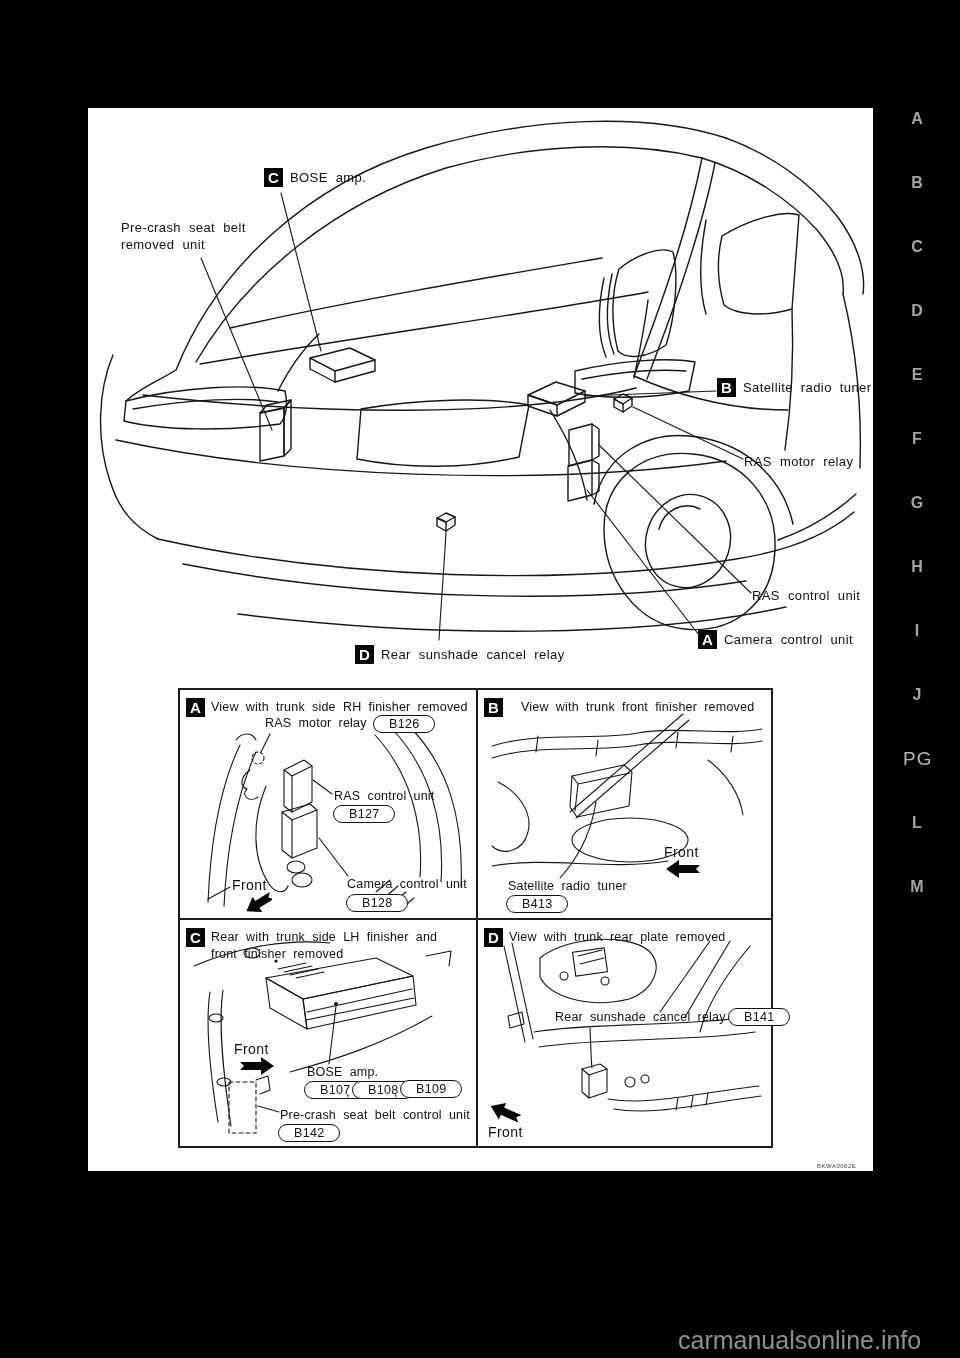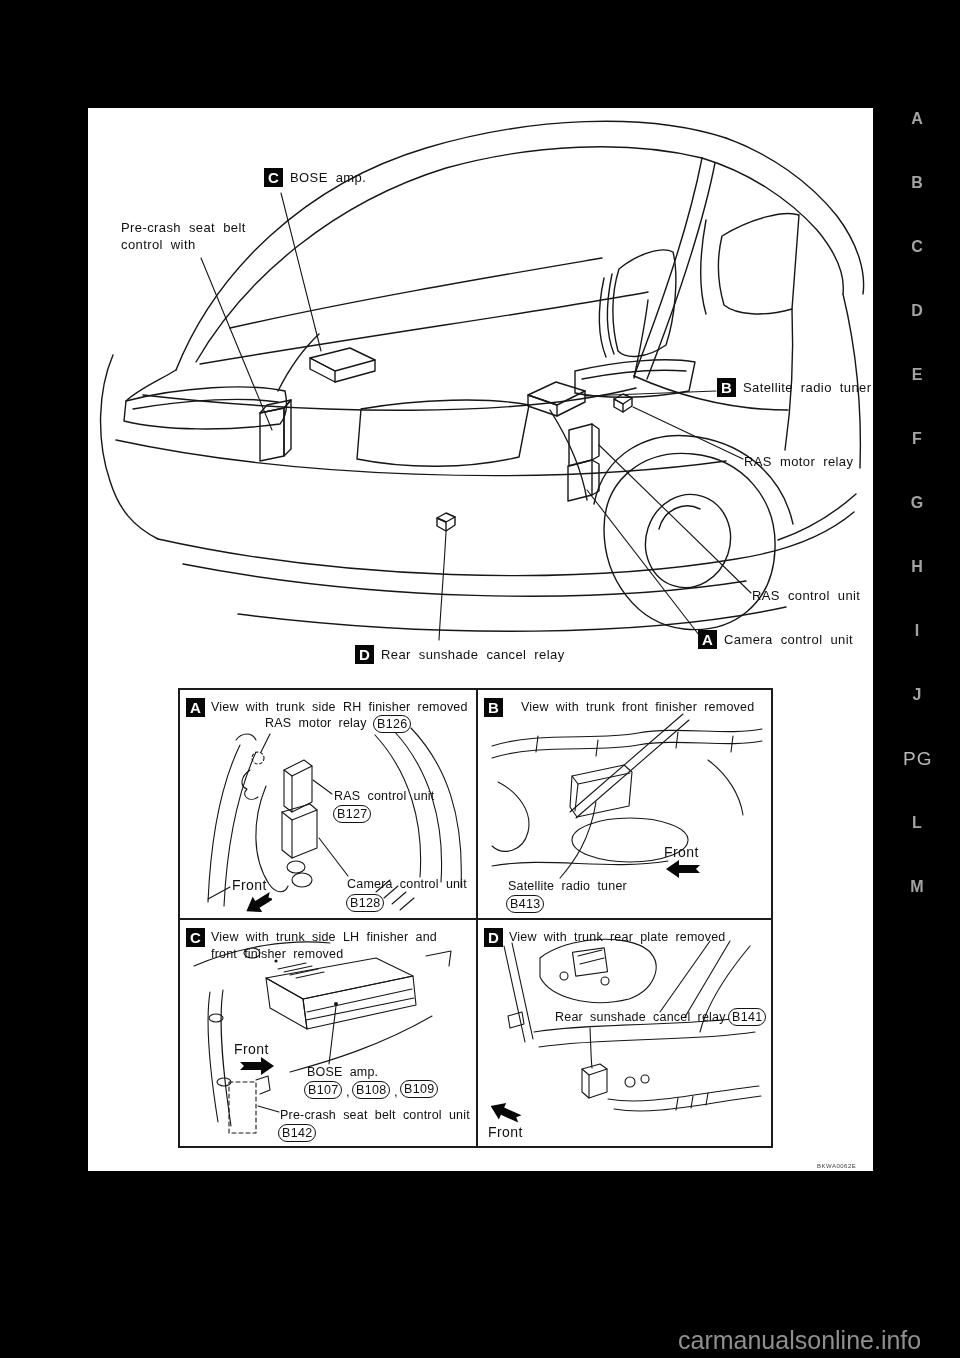--- a/index.html
+++ b/index.html
@@ -7,21 +7,21 @@
           font-family:"Liberation Sans","DejaVu Sans",sans-serif;}
   .page{position:absolute;left:88px;top:108px;width:785px;height:1063px;background:#fff;}
   .abs{position:absolute;}
   svg{display:block;}
   .lineart{stroke:#161616;fill:none;stroke-width:1.4;stroke-linecap:round;stroke-linejoin:round;}
   .thin{stroke-width:1.1;}
   .lbl{position:absolute;font-size:13px;color:#101010;letter-spacing:.4px;word-spacing:4px;white-space:nowrap;}
   .badge{position:absolute;width:19px;height:19px;background:#070707;color:#fff;font-weight:bold;
          font-size:15px;line-height:19px;text-align:center;}
   .conn{position:absolute;height:16px;border:1.6px solid #131313;border-radius:10px;
-        font-size:12.5px;line-height:16px;padding:0 3px;color:#101010;letter-spacing:.3px;background:#fff;white-space:nowrap;}
+        font-size:12.5px;line-height:16px;padding:0 15px;color:#101010;letter-spacing:.3px;background:#fff;white-space:nowrap;}
   .comma{position:absolute;font-size:13px;color:#101010;}
   .grid{position:absolute;left:90px;top:580px;width:595px;height:460px;border:2px solid #1c1c1c;box-sizing:border-box;}
   .panel{position:absolute;width:296px;height:228px;box-sizing:border-box;}
   .panel .title{position:absolute;font-size:12.5px;color:#101010;letter-spacing:.2px;word-spacing:3.5px;white-space:nowrap;}
   .pA{left:0;top:0;}
   .pB{left:296px;top:0;width:297px;border-left:2px solid #1c1c1c;}
   .pC{left:0;top:228px;border-top:2px solid #1c1c1c;}
   .pD{left:296px;top:228px;width:297px;border-left:2px solid #1c1c1c;border-top:2px solid #1c1c1c;}
   .sideletter{position:absolute;left:903px;width:28px;text-align:center;color:#a4a4a4;
               font-weight:bold;font-size:16px;}
@@ -139,21 +139,21 @@
         <path d="M 545,299 L 655,351"></path>
         <path d="M 511,337 L 663,485"></path>
         <path d="M 499,382 L 611,527"></path>
         <path d="M 358,424 C 356,462 353,496 351,532"></path>
       </g>
     </svg>
 
     <div class="badge" style="left:176px;top:60px">C</div>
     <div class="lbl" style="left:202px;top:62px">BOSE amp.</div>
     <div class="lbl" style="left:33px;top:112px">Pre-crash seat belt</div>
-    <div class="lbl" style="left:33px;top:129px">control with</div>
+    <div class="lbl" style="left:33px;top:129px">removed unit</div>
     <div class="badge" style="left:629px;top:270px">B</div>
     <div class="lbl" style="left:655px;top:272px">Satellite radio tuner</div>
     <div class="lbl" style="left:656px;top:346px">RAS motor relay</div>
     <div class="lbl" style="left:664px;top:480px">RAS control unit</div>
     <div class="badge" style="left:610px;top:522px">A</div>
     <div class="lbl" style="left:636px;top:524px">Camera control unit</div>
     <div class="badge" style="left:267px;top:537px">D</div>
     <div class="lbl" style="left:293px;top:539px">Rear sunshade cancel relay</div>
 
     <div class="grid">
@@ -255,21 +255,21 @@
             <path d="M 252,96 C 200,126 150,141 110,152"></path>
             <path d="M 246,36 L 271,31 L 269,46"></path>
             <circle cx="156" cy="84" r="2" fill="#161616" stroke="none"></circle>
             <path d="M 156,86 L 149,144"></path>
             <rect x="49" y="162" width="27" height="51" stroke-dasharray="4 3"></rect>
             <path d="M 76,160 L 88,156 L 90,170 L 80,174"></path>
             <path d="M 78,186 L 99,192"></path>
           </g>
         </svg>
         <div class="badge" style="left:6px;top:8px">C</div>
-        <div class="title" style="left:31px;top:10px">View with trunk side LH finisher and</div>
+        <div class="title" style="left:31px;top:10px">Rear with trunk side LH finisher and</div>
         <div class="title" style="left:31px;top:27px">front finisher removed</div>
         <div class="front-lbl" style="left:54px;top:121px">Front</div>
         <svg class="arrow" style="left:58px;top:137px" width="36" height="20" viewBox="0 0 36 20">
           <path d="M 36,9 L 23,0 L 23,5 L 2,5 L 6,9 L 2,13 L 23,13 L 23,18 Z" fill="#070707"></path>
         </svg>
         <div class="title" style="left:127px;top:145px">BOSE amp.</div>
         <div class="conn" style="left:124px;top:161px">B107</div>
         <div class="comma" style="left:166px;top:164px">,</div>
         <div class="conn" style="left:172px;top:161px">B108</div>
         <div class="comma" style="left:214px;top:164px">,</div>

